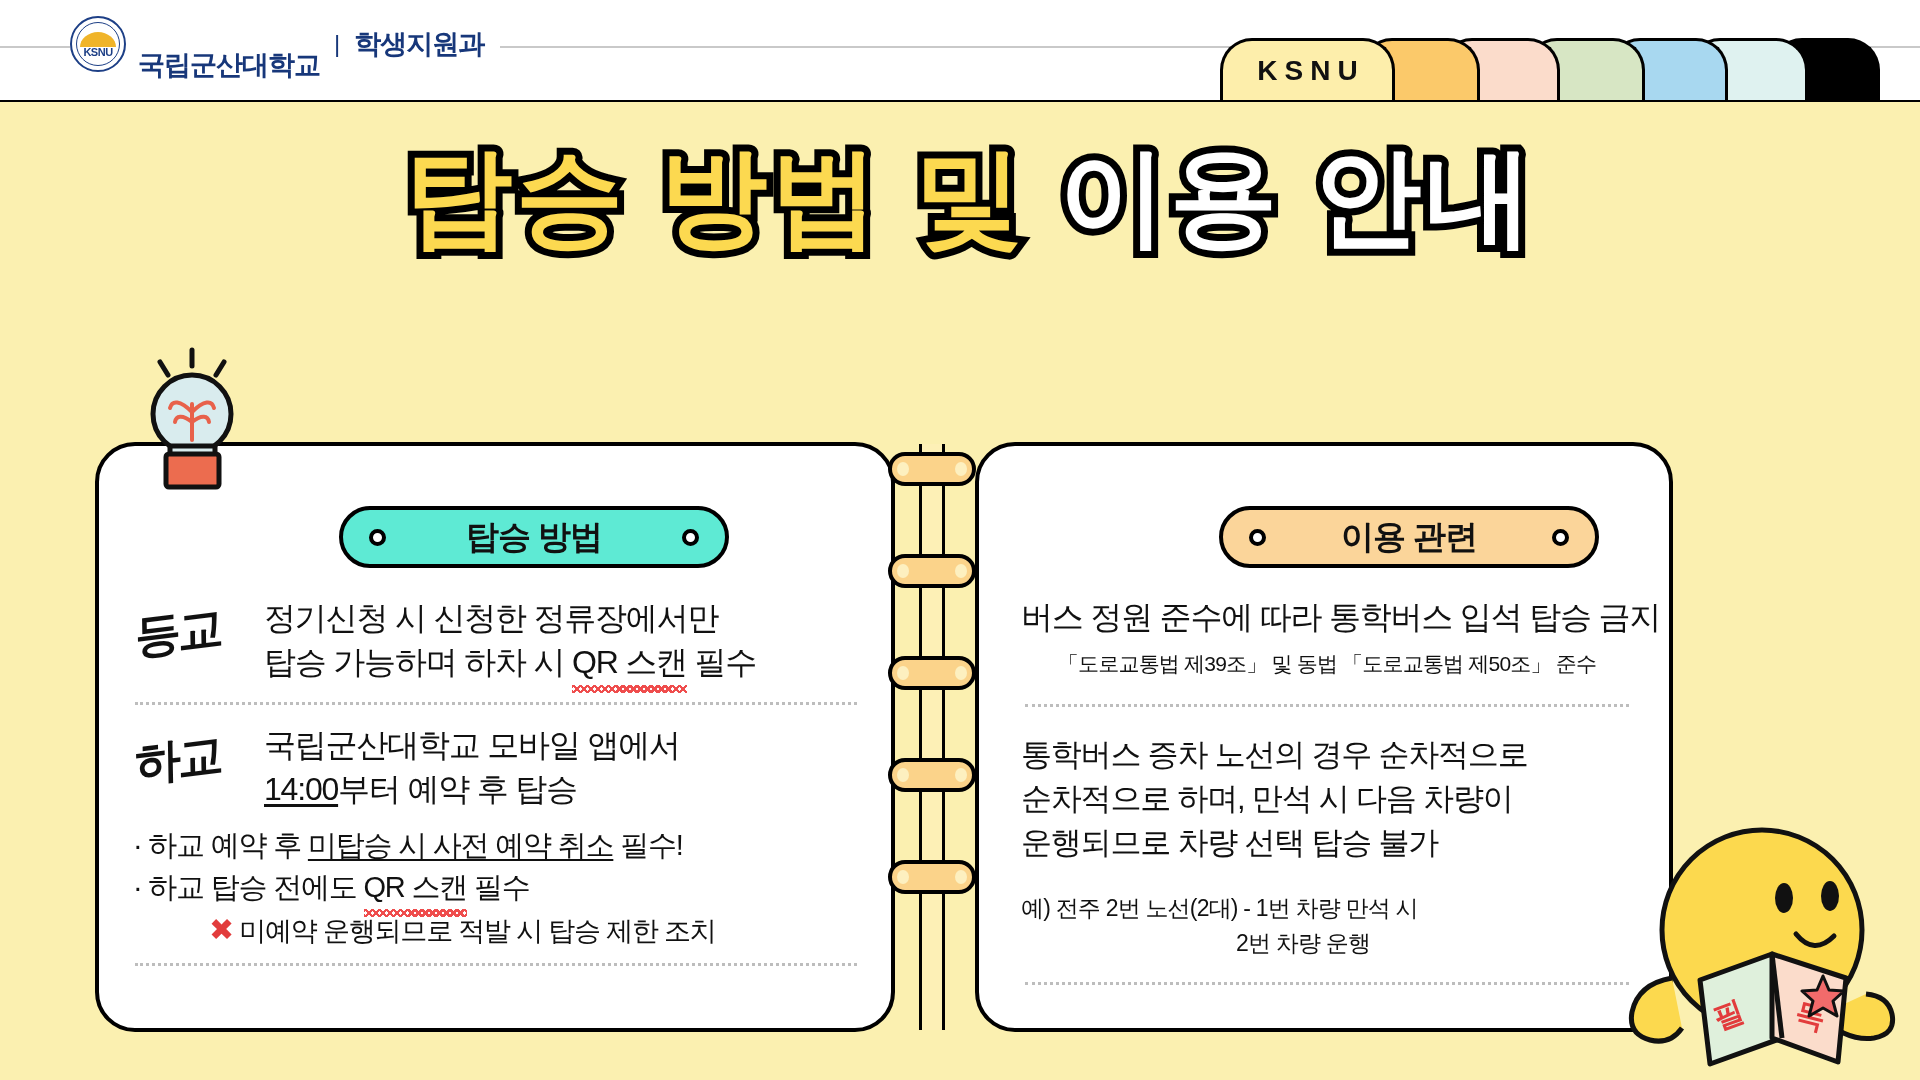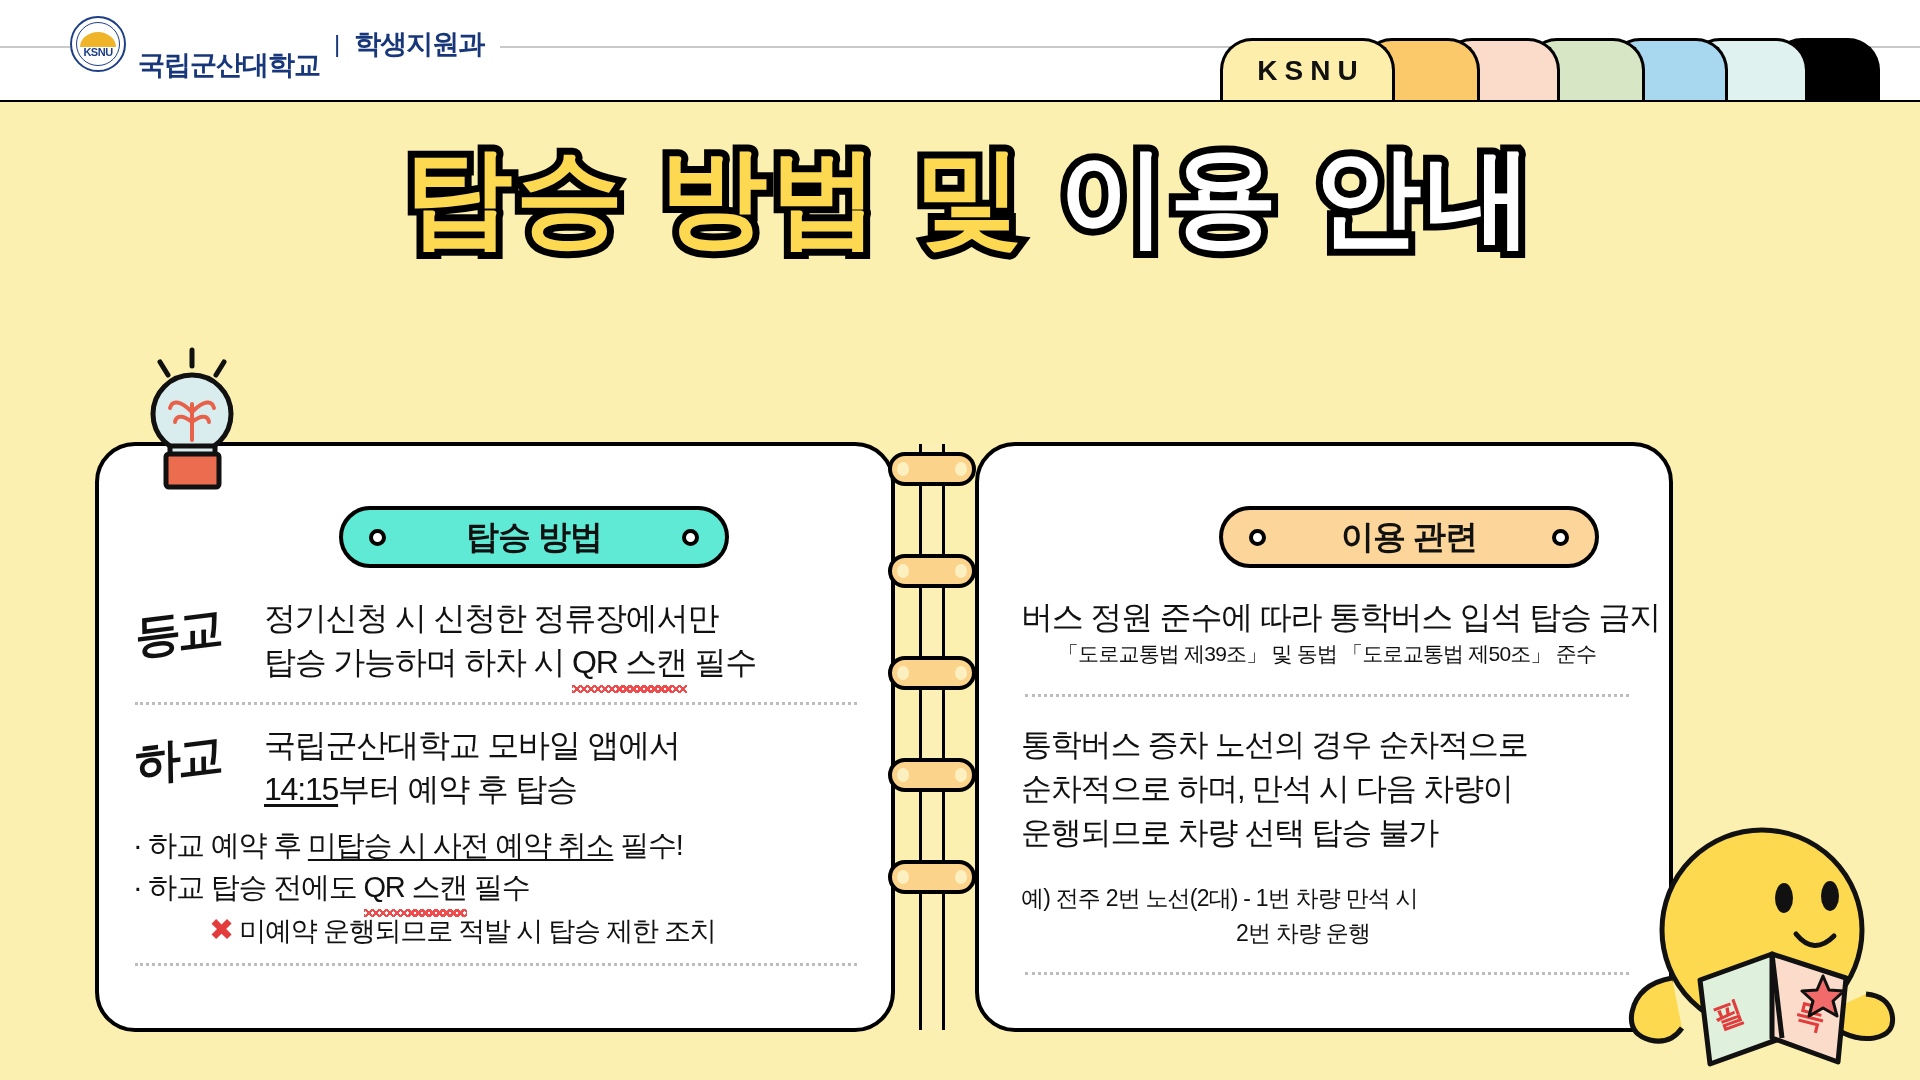--- a/index.html
+++ b/index.html
@@ -355,21 +355,21 @@
     color: #111;
     letter-spacing: -1.2px;
     white-space: nowrap;
     text-align: center;
   }
   .r-sub {
     font-size: 21px;
     color: #111;
     letter-spacing: -0.8px;
     text-align: center;
-    margin-top: 0;
+    margin-top: 10px;
     white-space: nowrap;
   }
   .r-para {
     font-size: 31px;
     line-height: 1.42;
     color: #111;
     letter-spacing: -1.2px;
     white-space: nowrap;
   }
   .r-ex {
@@ -446,21 +446,21 @@
             <div><span>탑승 가능하며 하차 시 </span><span class="squiggle">QR 스캔</span><span> 필수</span></div>
           </div>
         </div>
 
         <div class="dotted"></div>
 
         <div class="blk">
           <div class="blk-tag">하교</div>
           <div class="blk-body">
             <div>국립군산대학교 모바일 앱에서</div>
-            <div><span class="u-line">14:15</span><span>부터 예약 후 탑승</span></div>
+            <div><span class="u-line">14:00</span><span>부터 예약 후 탑승</span></div>
           </div>
         </div>
 
         <div style="margin-top:12px;">
           <div class="bullet"><span>· 하교 예약 후 </span><span class="u-line">미탑승 시 사전 예약 취소</span><span> 필수!</span></div>
           <div class="bullet"><span>· 하교 탑승 전에도 </span><span class="squiggle">QR 스캔</span><span> 필수</span></div>
         </div>
 
         <div class="star-line">
           <span class="star-mark">✖</span>

